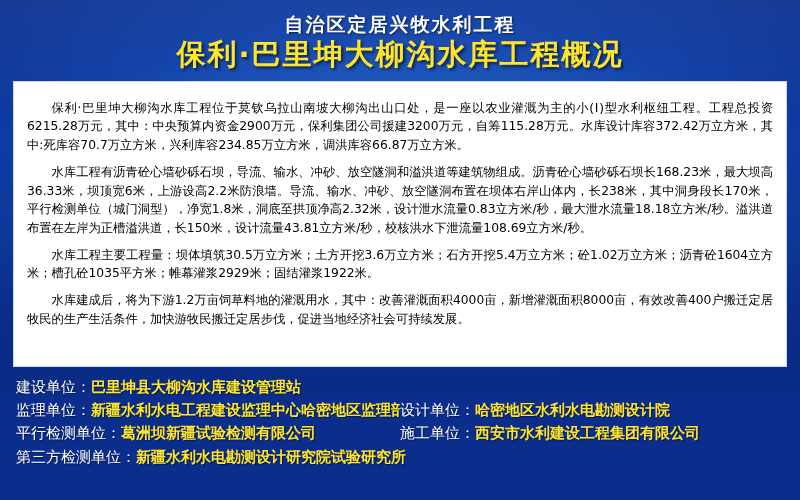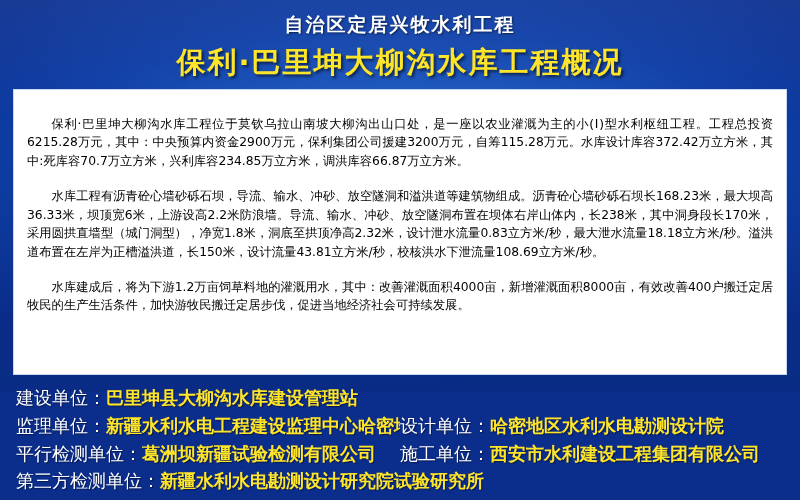--- a/index.html
+++ b/index.html
@@ -43,21 +43,21 @@
   }
   .supertitle {
     font-size: 19px;
     font-weight: bold;
     color: #ffffff;
     letter-spacing: 2px;
     text-shadow: 1px 1px 2px rgba(0,0,0,0.55);
     line-height: 1.1;
   }
   .maintitle {
-    margin-top: 12px;
+    margin-top: 4px;
     font-size: 29px;
     font-weight: bold;
     color: #ffe52a;
     letter-spacing: 2px;
     text-shadow: 2px 2px 3px rgba(0,0,0,0.6);
     line-height: 1.1;
   }
 
   
   .body-panel {
@@ -69,28 +69,28 @@
     height: 286px;
     overflow: hidden;
   }
   .para {
     color: #000000;
     font-size: 12.3px;
     line-height: 1.52;
     text-align: justify;
     text-justify: inter-ideograph;
     text-indent: 2em;
-    margin: 16px 0 1px 0;
+    margin: 8px 0 1px 0;
   }
 
   
   .footer {
     margin: 9px 10px 0 10px;
     color: #ffffff;
-    font-size: 18px;
+    font-size: 15px;
     line-height: 1.55;
   }
   .frow {
     display: flex;
     width: 100%;
   }
   .fcell {
     flex: 1 1 50%;
     white-space: nowrap;
     overflow: hidden;
@@ -113,21 +113,22 @@
 <div class="board">
   <div class="inner">
 
     <div class="title-block">
       <div class="supertitle">自治区定居兴牧水利工程</div>
       <div class="maintitle">保利·巴里坤大柳沟水库工程概况</div>
     </div>
 
     <div class="body-panel">
       <p class="para">保利·巴里坤大柳沟水库工程位于莫钦乌拉山南坡大柳沟出山口处，是一座以农业灌溉为主的小(Ⅰ)型水利枢纽工程。工程总投资6215.28万元，其中：中央预算内资金2900万元，保利集团公司援建3200万元，自筹115.28万元。水库设计库容372.42万立方米，其中:死库容70.7万立方米，兴利库容234.85万立方米，调洪库容66.87万立方米。</p>
-      <p class="para">水库工程有沥青砼心墙砂砾石坝，导流、输水、冲砂、放空隧洞和溢洪道等建筑物组成。沥青砼心墙砂砾石坝长168.23米，最大坝高36.33米，坝顶宽6米，上游设高2.2米防浪墙。导流、输水、冲砂、放空隧洞布置在坝体右岸山体内，长238米，其中洞身段长170米，采用圆拱直墙型（城门洞型），净宽1.8米，洞底至拱顶净高2.32米，设计泄水流量0.83立方米/秒，最大泄水流量18.18立方米/秒。溢洪道布置在左岸为正槽溢洪道，长150米，设计流量43.81立方米/秒，校核洪水下泄流量108.69立方米/秒。</p>
+      <p class="para">水库工程有沥青砼心墙砂砾石坝，导流、输水、冲砂、放空隧洞和溢洪道等建筑物组成。沥青砼心墙砂砾石坝长168.23米，最大坝高36.33米，坝顶宽6米，上游设高2.2米防浪墙。导流、输水、冲砂、放空隧洞布置在坝体右岸山体内，长238米，其中洞身段长170米，平行检测单位（城门洞型），净宽1.8米，洞底至拱顶净高2.32米，设计泄水流量0.83立方米/秒，最大泄水流量18.18立方米/秒。溢洪道布置在左岸为正槽溢洪道，长150米，设计流量43.81立方米/秒，校核洪水下泄流量108.69立方米/秒。</p>
+      <p class="para">水库工程主要工程量：坝体填筑30.5万立方米；土方开挖3.6万立方米；石方开挖5.4万立方米；砼1.02万立方米；沥青砼1604立方米；槽孔砼1035平方米；帷幕灌浆2929米；固结灌浆1922米。</p>
       <p class="para">水库建成后，将为下游1.2万亩饲草料地的灌溉用水，其中：改善灌溉面积4000亩，新增灌溉面积8000亩，有效改善400户搬迁定居牧民的生产生活条件，加快游牧民搬迁定居步伐，促进当地经济社会可持续发展。</p>
     </div>
 
     <div class="footer">
 
       <div class="frow">
         <div class="fcell">
           <span class="flabel">建设单位：</span><span class="fvalue">巴里坤县大柳沟水库建设管理站</span>
         </div>
       </div>

